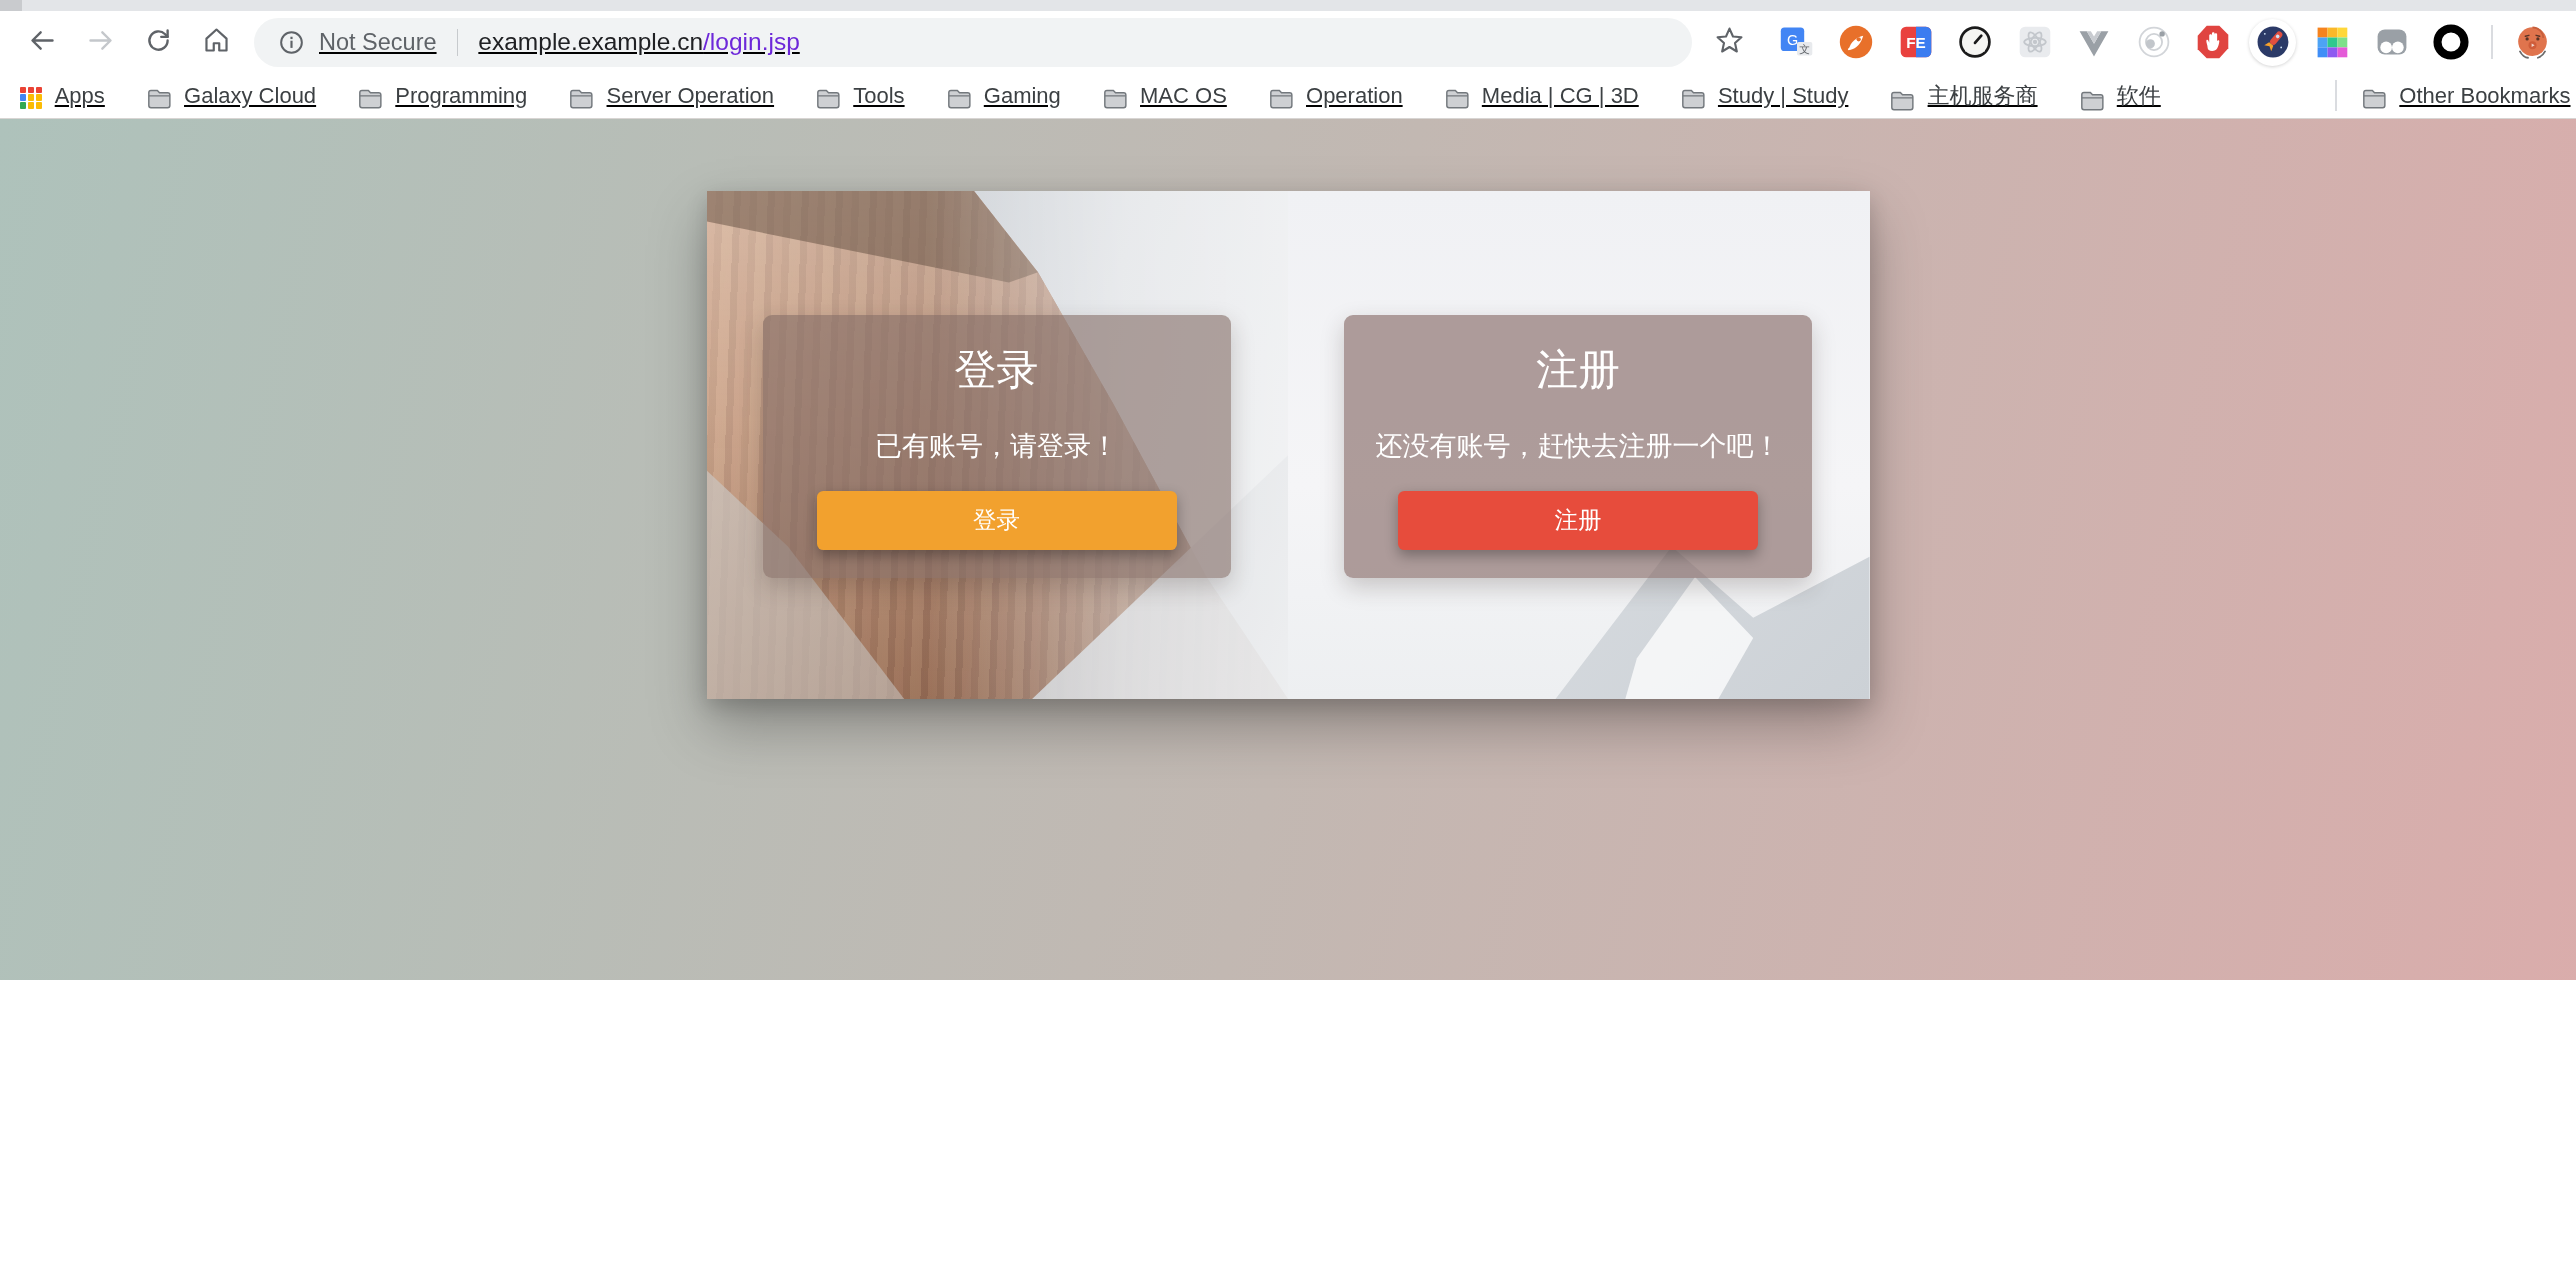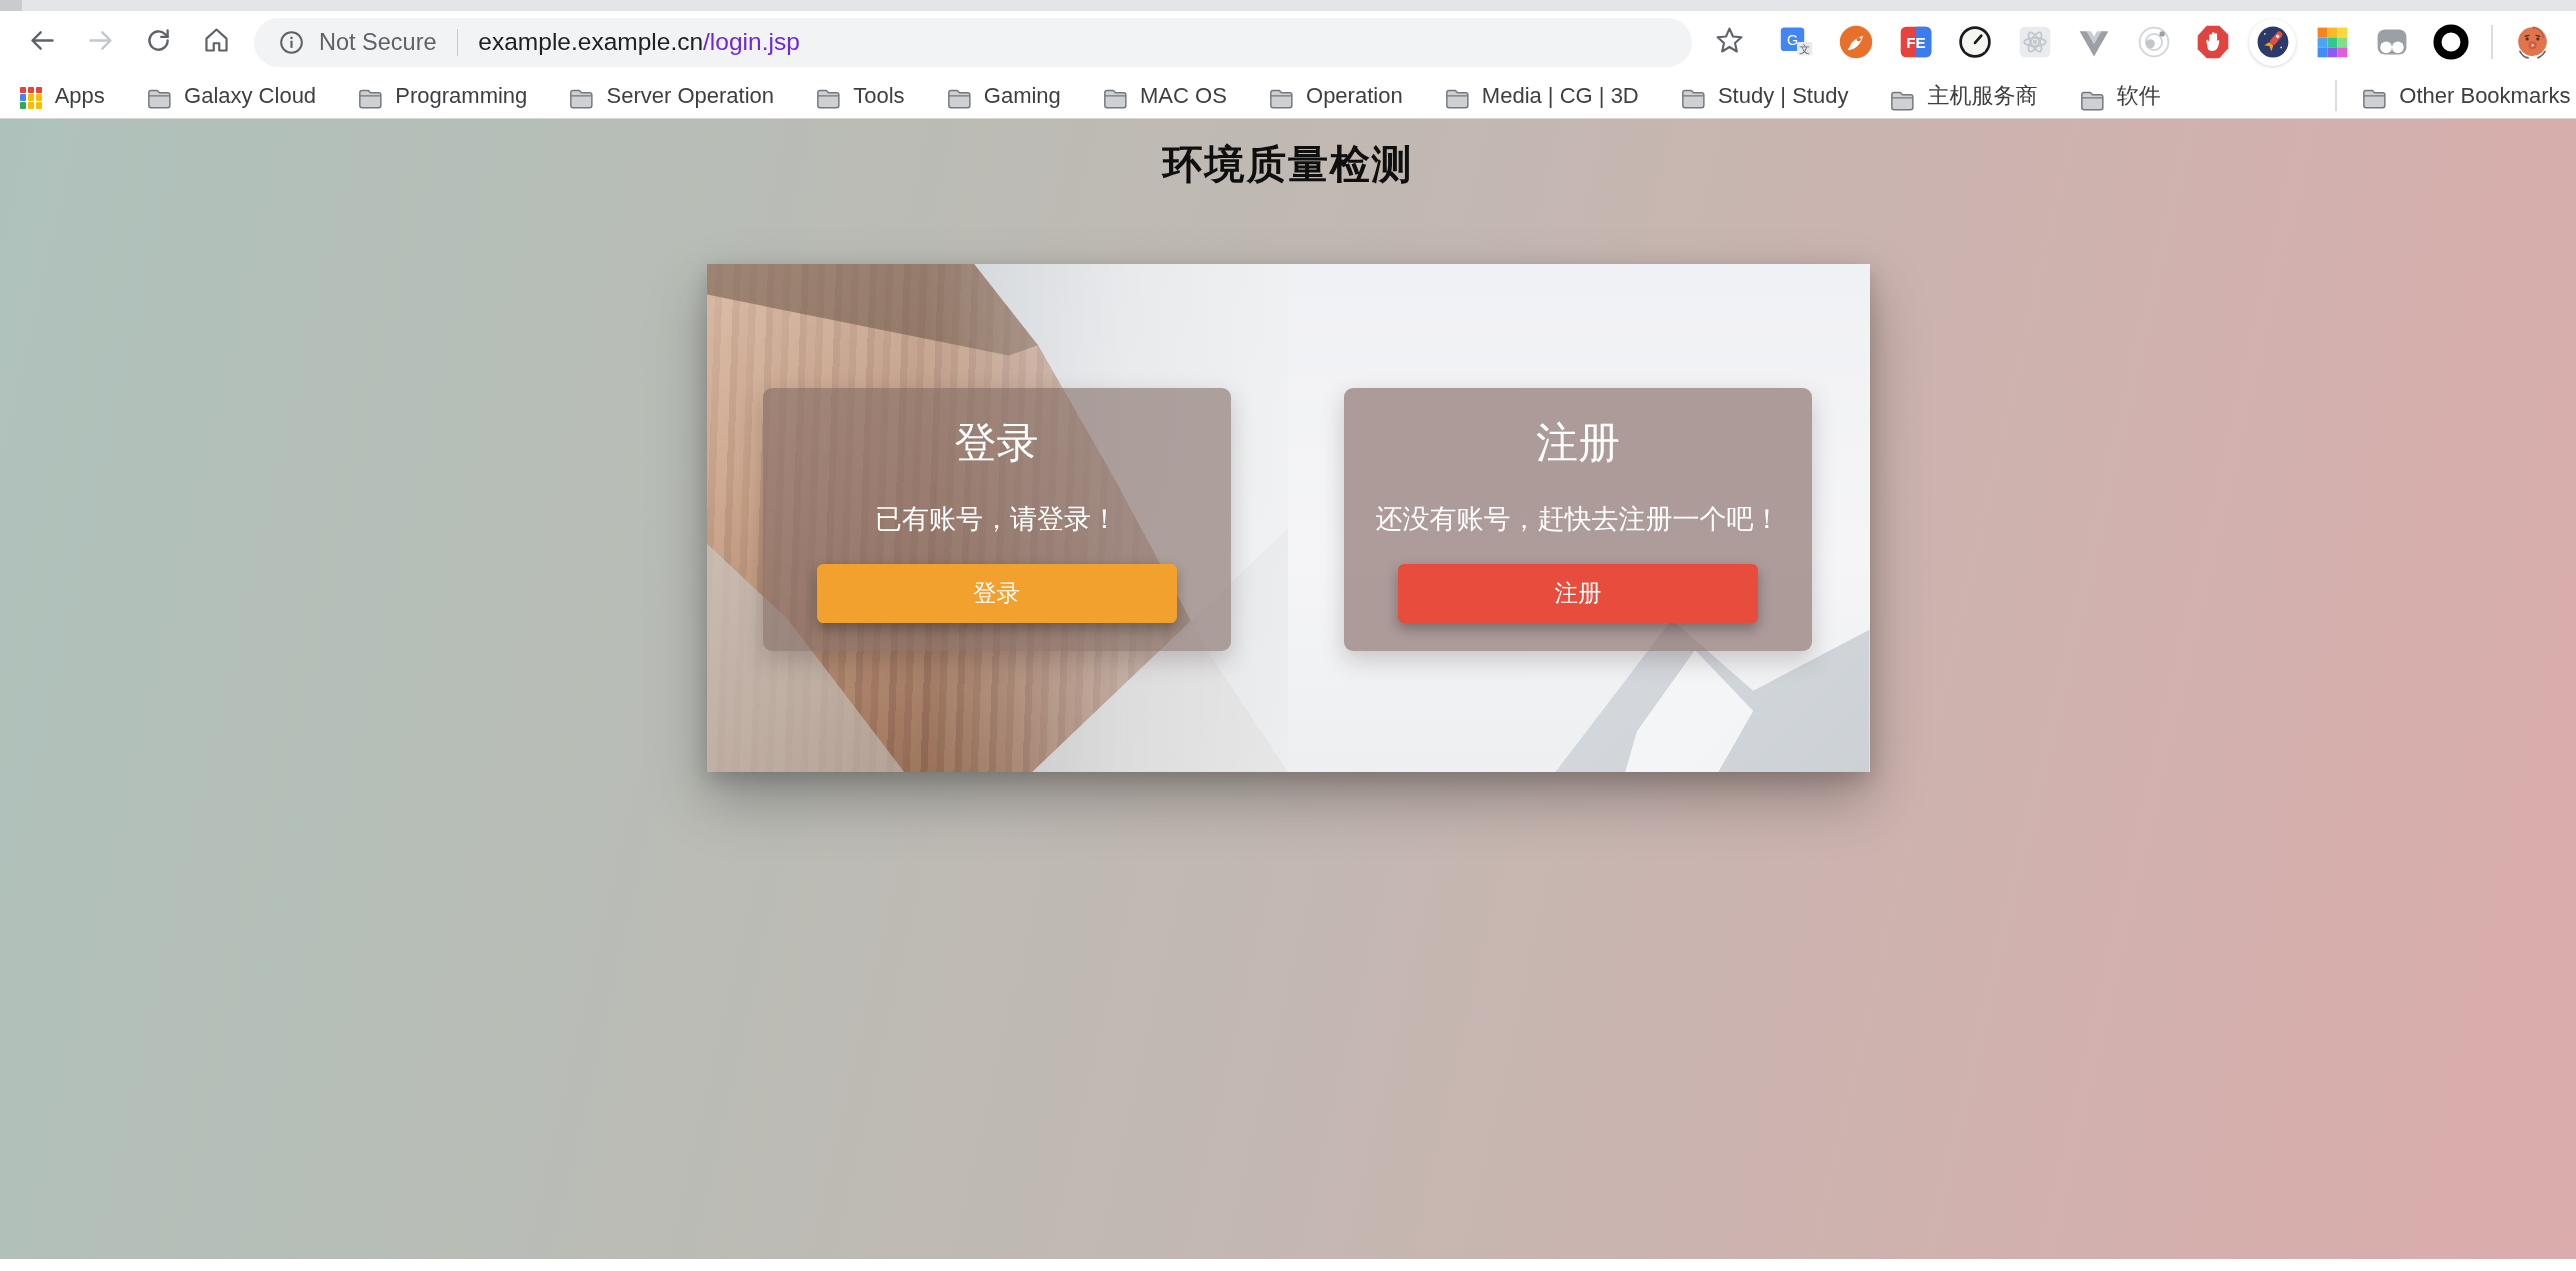--- a/index.html
+++ b/index.html
@@ -1,17 +1,17 @@
 <!DOCTYPE html>
 <html style="font-size:14.5px"><head>
 <meta charset="utf-8">
 <style>
   html,body{margin:0;padding:0;background:#fff;}
-  .screen{position:relative;width:2576px;height:1259px;overflow:hidden;
-          font-family:"Liberation Sans","DejaVu Sans",sans-serif;}
+  .screen{position:relative;width:2576px;height:980px;overflow:hidden;
+          font-family:"Liberation Sans","DejaVu Sans",sans-serif;text-decoration:underline;}
 
   
   .tabstrip{height:11px;background:#e3e5e8;position:relative;}
   .tabstrip-edge{position:absolute;left:0;top:0;width:22px;height:11px;background:#c9cbce;}
 
   
   .toolbar{height:62px;background:#fff;display:flex;align-items:center;padding-left:22px;}
   .nav-btn{width:40px;height:40px;margin-right:18px;display:flex;align-items:center;justify-content:center;
            border:none;background:transparent;border-radius:50%;flex:0 0 auto;}
   .nav-btn svg{width:31px;height:31px;}
@@ -355,21 +355,20 @@
         <svg viewBox="0 0 27 23">
             <path d="M2 5c0-1.4 1-2.4 2.4-2.4h7l2.4 2.6h9c1.4 0 2.4 1 2.4 2.4v11.6c0 1.4-1 2.4-2.4 2.4H4.4C3 21.6 2 20.6 2 19.2z" fill="#ced0d3" stroke="#73787d" stroke-width="1.6"></path>
             <path d="M2 8.6h23" stroke="#73787d" stroke-width="1.4"></path>
           </svg>
         <span>Other Bookmarks</span>
       </span>
     </span>
   </div>
 
   <div class="page">
-    <h1 class="page-title">环境质量检测</h1>
 
     <div class="hero">
       <div class="hero-left">
         <div class="cliff"></div>
         <div class="ridge"></div>
         <div class="talus"></div>
         <div class="spur"></div>
         <div class="fog-left"></div>
 
         <div class="card card-login">

